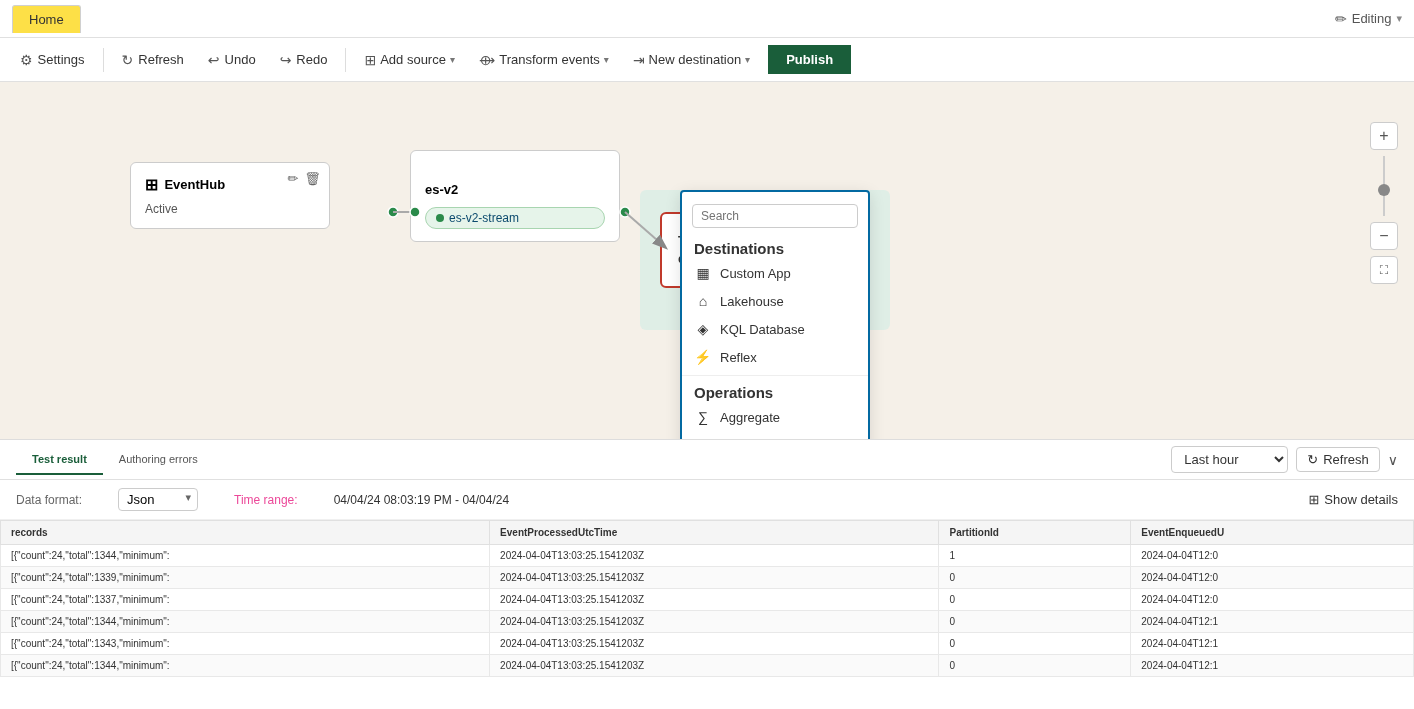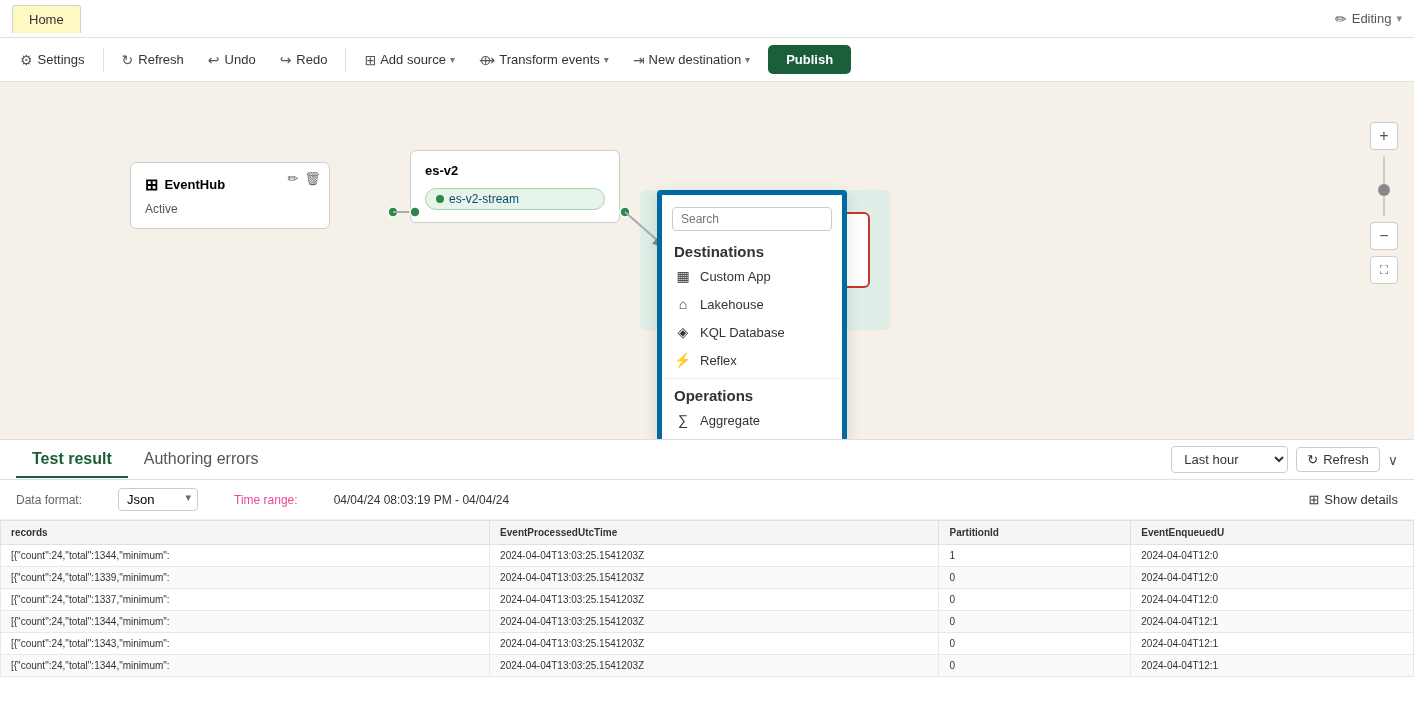--- a/index.html
+++ b/index.html
@@ -10,21 +10,21 @@
       background: #fff;
       border-bottom: 1px solid #e0e0e0;
       height: 38px;
       display: flex;
       align-items: center;
       padding: 0 12px;
       justify-content: space-between;
     }
     .title-bar-left { display: flex; align-items: center; gap: 6px; }
     .home-tab {
-      background: #fef9c3;
+      background: #fde047;
       border-radius: 3px 3px 0 0;
       padding: 6px 16px;
       font-size: 13px;
       font-weight: 500;
       color: #333;
       border: 1px solid #d0d0d0;
       border-bottom: none;
     }
     .editing-badge {
       display: flex; align-items: center; gap: 5px;
@@ -54,21 +54,21 @@
     .toolbar-btn .icon { font-size: 14px; color: #555; }
     .toolbar-separator { width: 1px; height: 24px; background: #ddd; margin: 0 4px; }
     .toolbar-btn-dropdown {
       display: flex; align-items: center; gap: 4px;
     }
     .chevron { font-size: 10px; color: #777; }
     .publish-btn {
       background: #1a5e3a;
       color: #fff;
       border: none;
-      border-radius: 5px;
+      border-radius: 0;
       padding: 7px 18px;
       font-size: 13px;
       font-weight: 600;
       cursor: pointer;
       margin-left: 4px;
     }
 
     
     .canvas-area {
       background: #f5f0e8;
@@ -97,21 +97,21 @@
     }
     .node-icon { font-size: 16px; }
     .node-status { font-size: 12px; color: #555; }
     .node-actions { position: absolute; top: 8px; right: 8px; display: flex; gap: 6px; }
     .node-action-btn { background: none; border: none; cursor: pointer; font-size: 13px; color: #666; }
 
     .node-esv2 {
       top: 68px; left: 410px;
       width: 210px;
     }
-    .node-esv2-title { font-weight: 600; font-size: 13px; margin-bottom: 10px; }
+    .node-esv2-title { font-weight: 600; font-size: 13px; margin-bottom: 10px; margin-top: 19px; }
     .stream-badge {
       display: flex; align-items: center; gap: 5px;
       background: #e6f4ea;
       border: 1px solid #a8d5b0;
       border-radius: 12px;
       padding: 3px 10px;
       font-size: 12px;
       color: #0c4a6e;
     }
     .stream-dot { width: 8px; height: 8px; background: #2a8a4a; border-radius: 50%; }
@@ -206,21 +206,21 @@
       align-items: center;
       border-bottom: 1px solid #e0e0e0;
       padding: 0 16px;
       height: 40px;
       justify-content: space-between;
     }
     .panel-tabs-left { display: flex; gap: 0; }
     .panel-tab {
       padding: 8px 16px;
       cursor: pointer;
-      font-size: 16px;
+      font-size: 11px;
       color: #555;
       border-bottom: 2px solid transparent;
     }
     .panel-tab.active {
       color: #1a5e3a;
       border-bottom: 2px solid #1a5e3a;
       font-weight: 600;
     }
     .panel-tabs-right { display: flex; align-items: center; gap: 8px; padding-left: 18px; }
     .time-select {
@@ -286,24 +286,24 @@
       overflow: hidden;
       text-overflow: ellipsis;
       max-width: 200px;
     }
     .data-table tr:nth-child(even) td { background: #fafafa; }
     .table-wrapper { overflow: auto; max-height: 170px; }
 
     
     .dropdown-menu {
       position: absolute;
-      top: 108px; left: 657px;
+      top: 108px; left: 680px;
       width: 190px;
       background: #fff;
-      border: 5px solid #0369a1;
+      border: 2px solid #0369a1;
       border-radius: 4px;
       box-shadow: 0 4px 16px rgba(0,0,0,0.12);
       z-index: 100;
       padding: 6px 0;
     }
     .dropdown-search {
       margin: 6px 10px 8px;
       width: calc(100% - 20px);
       border: 1px solid #ccc;
       border-radius: 4px;

